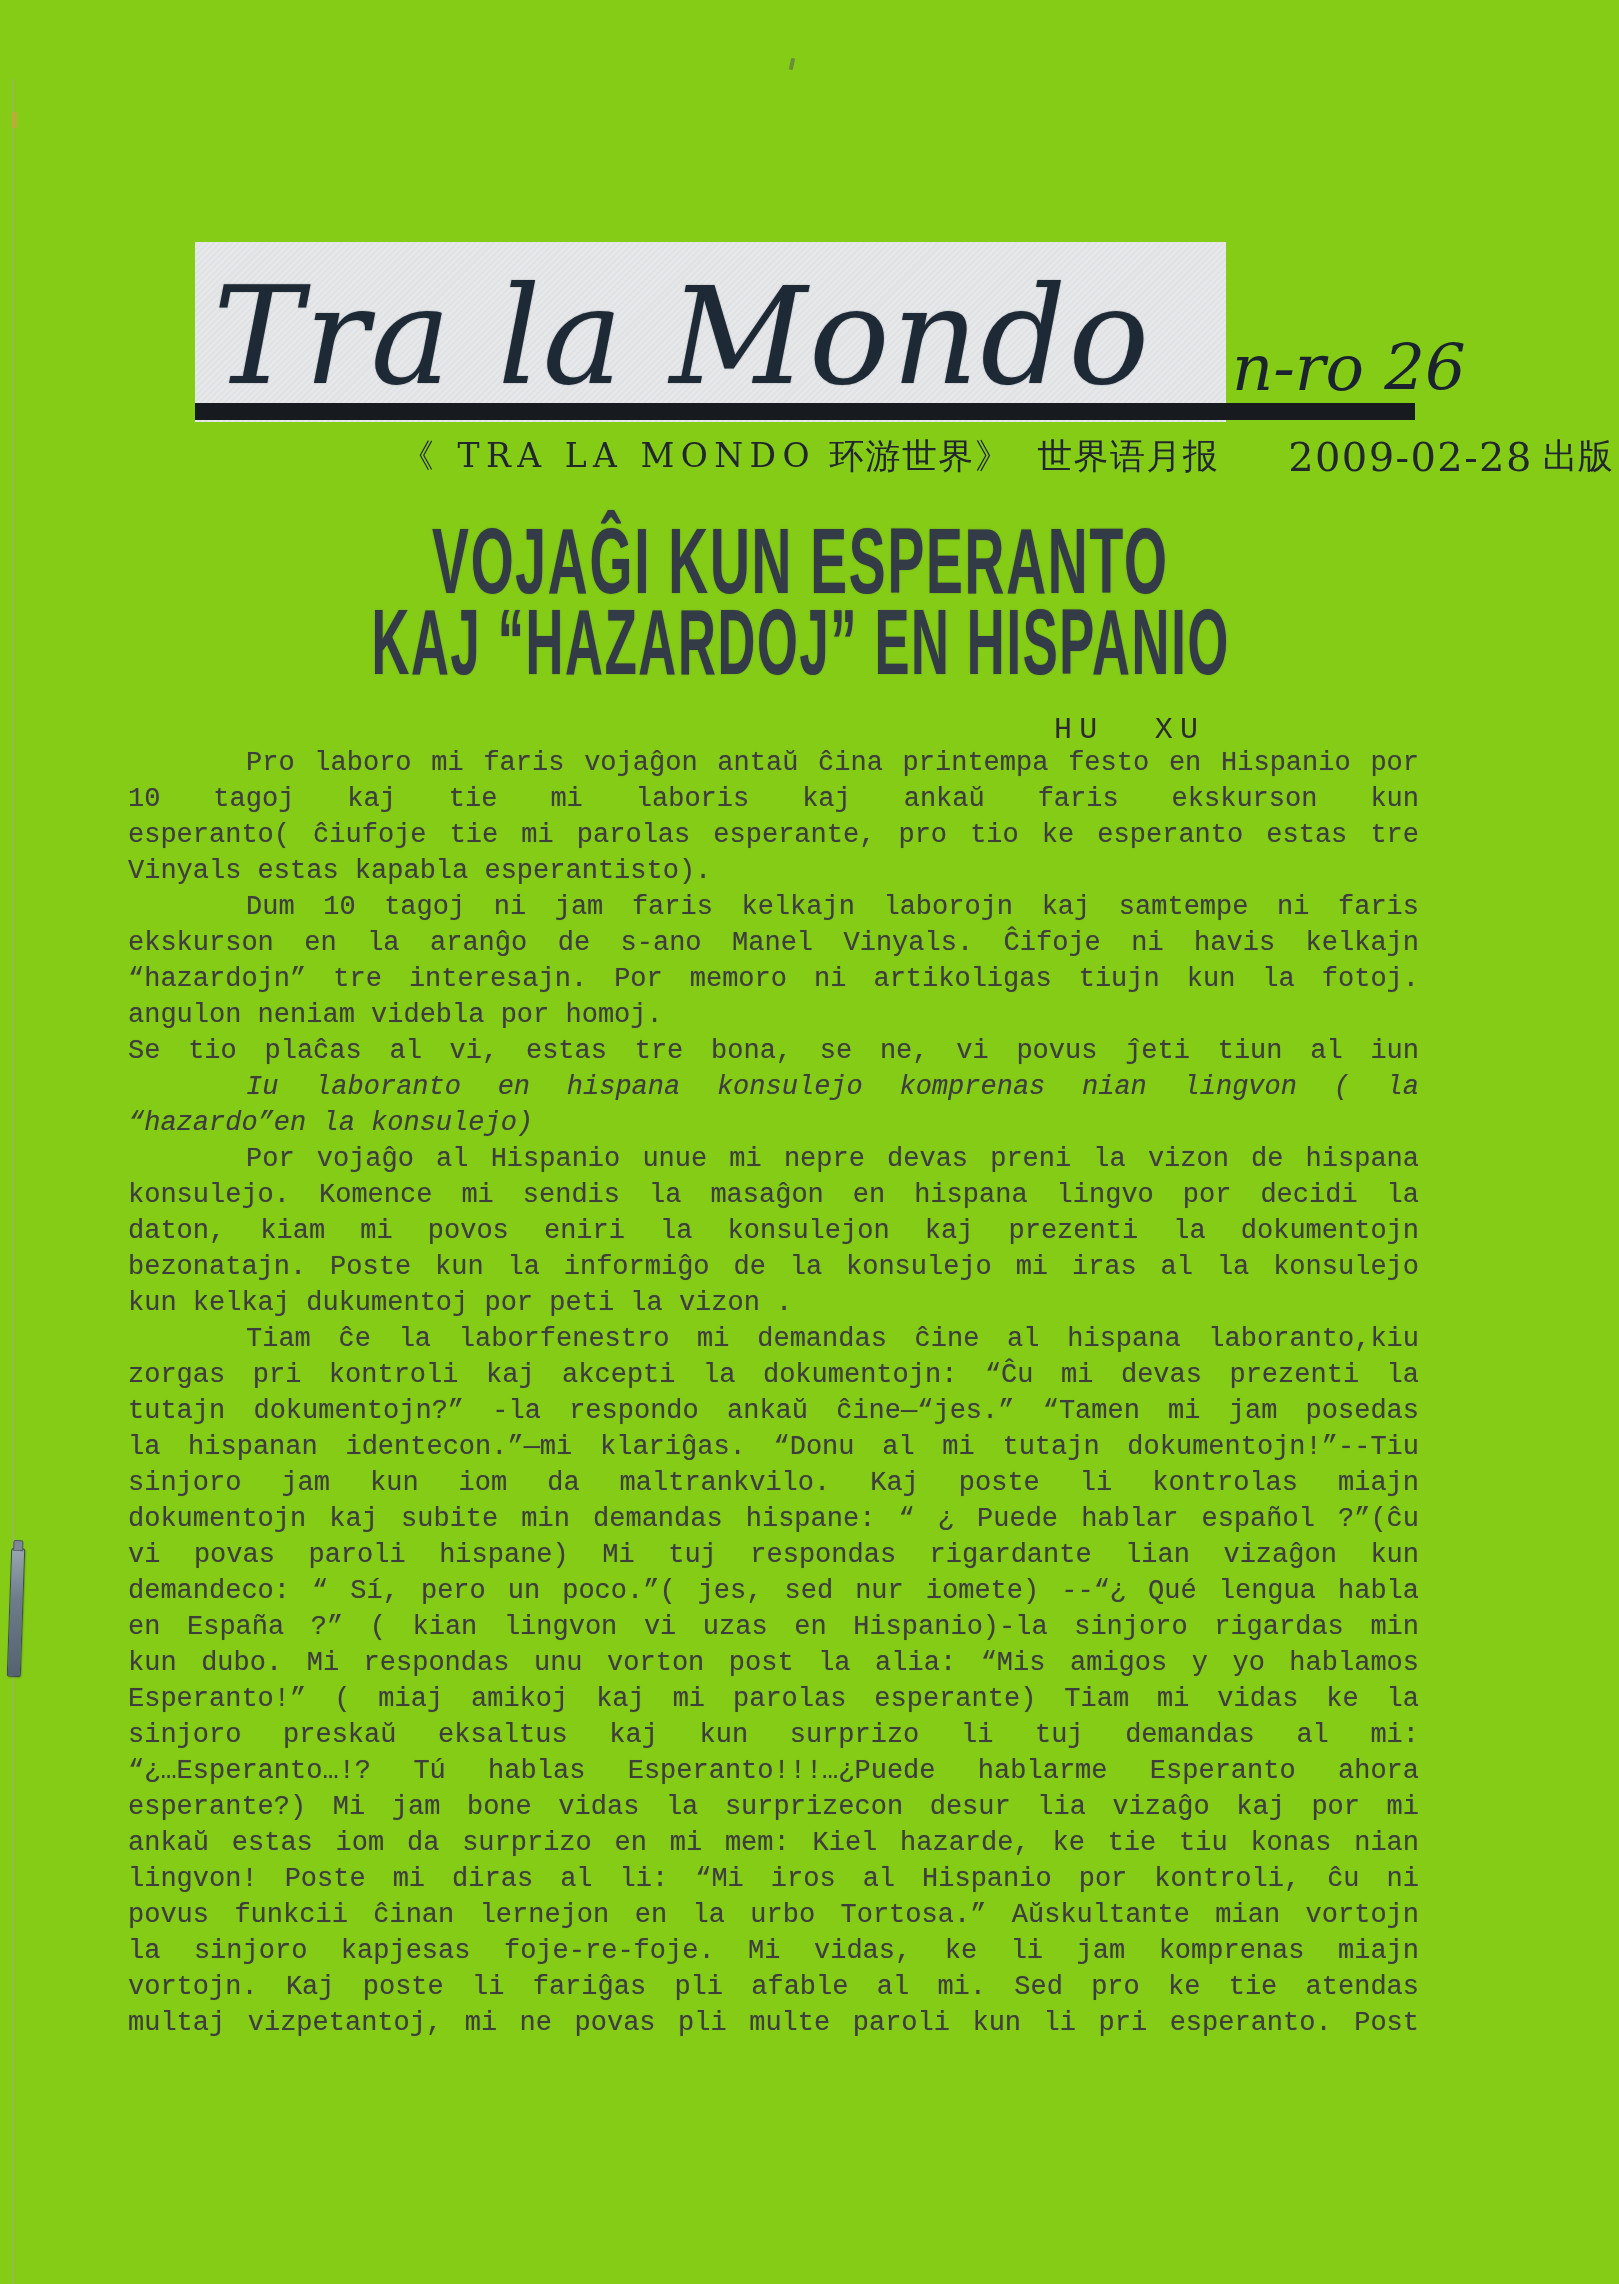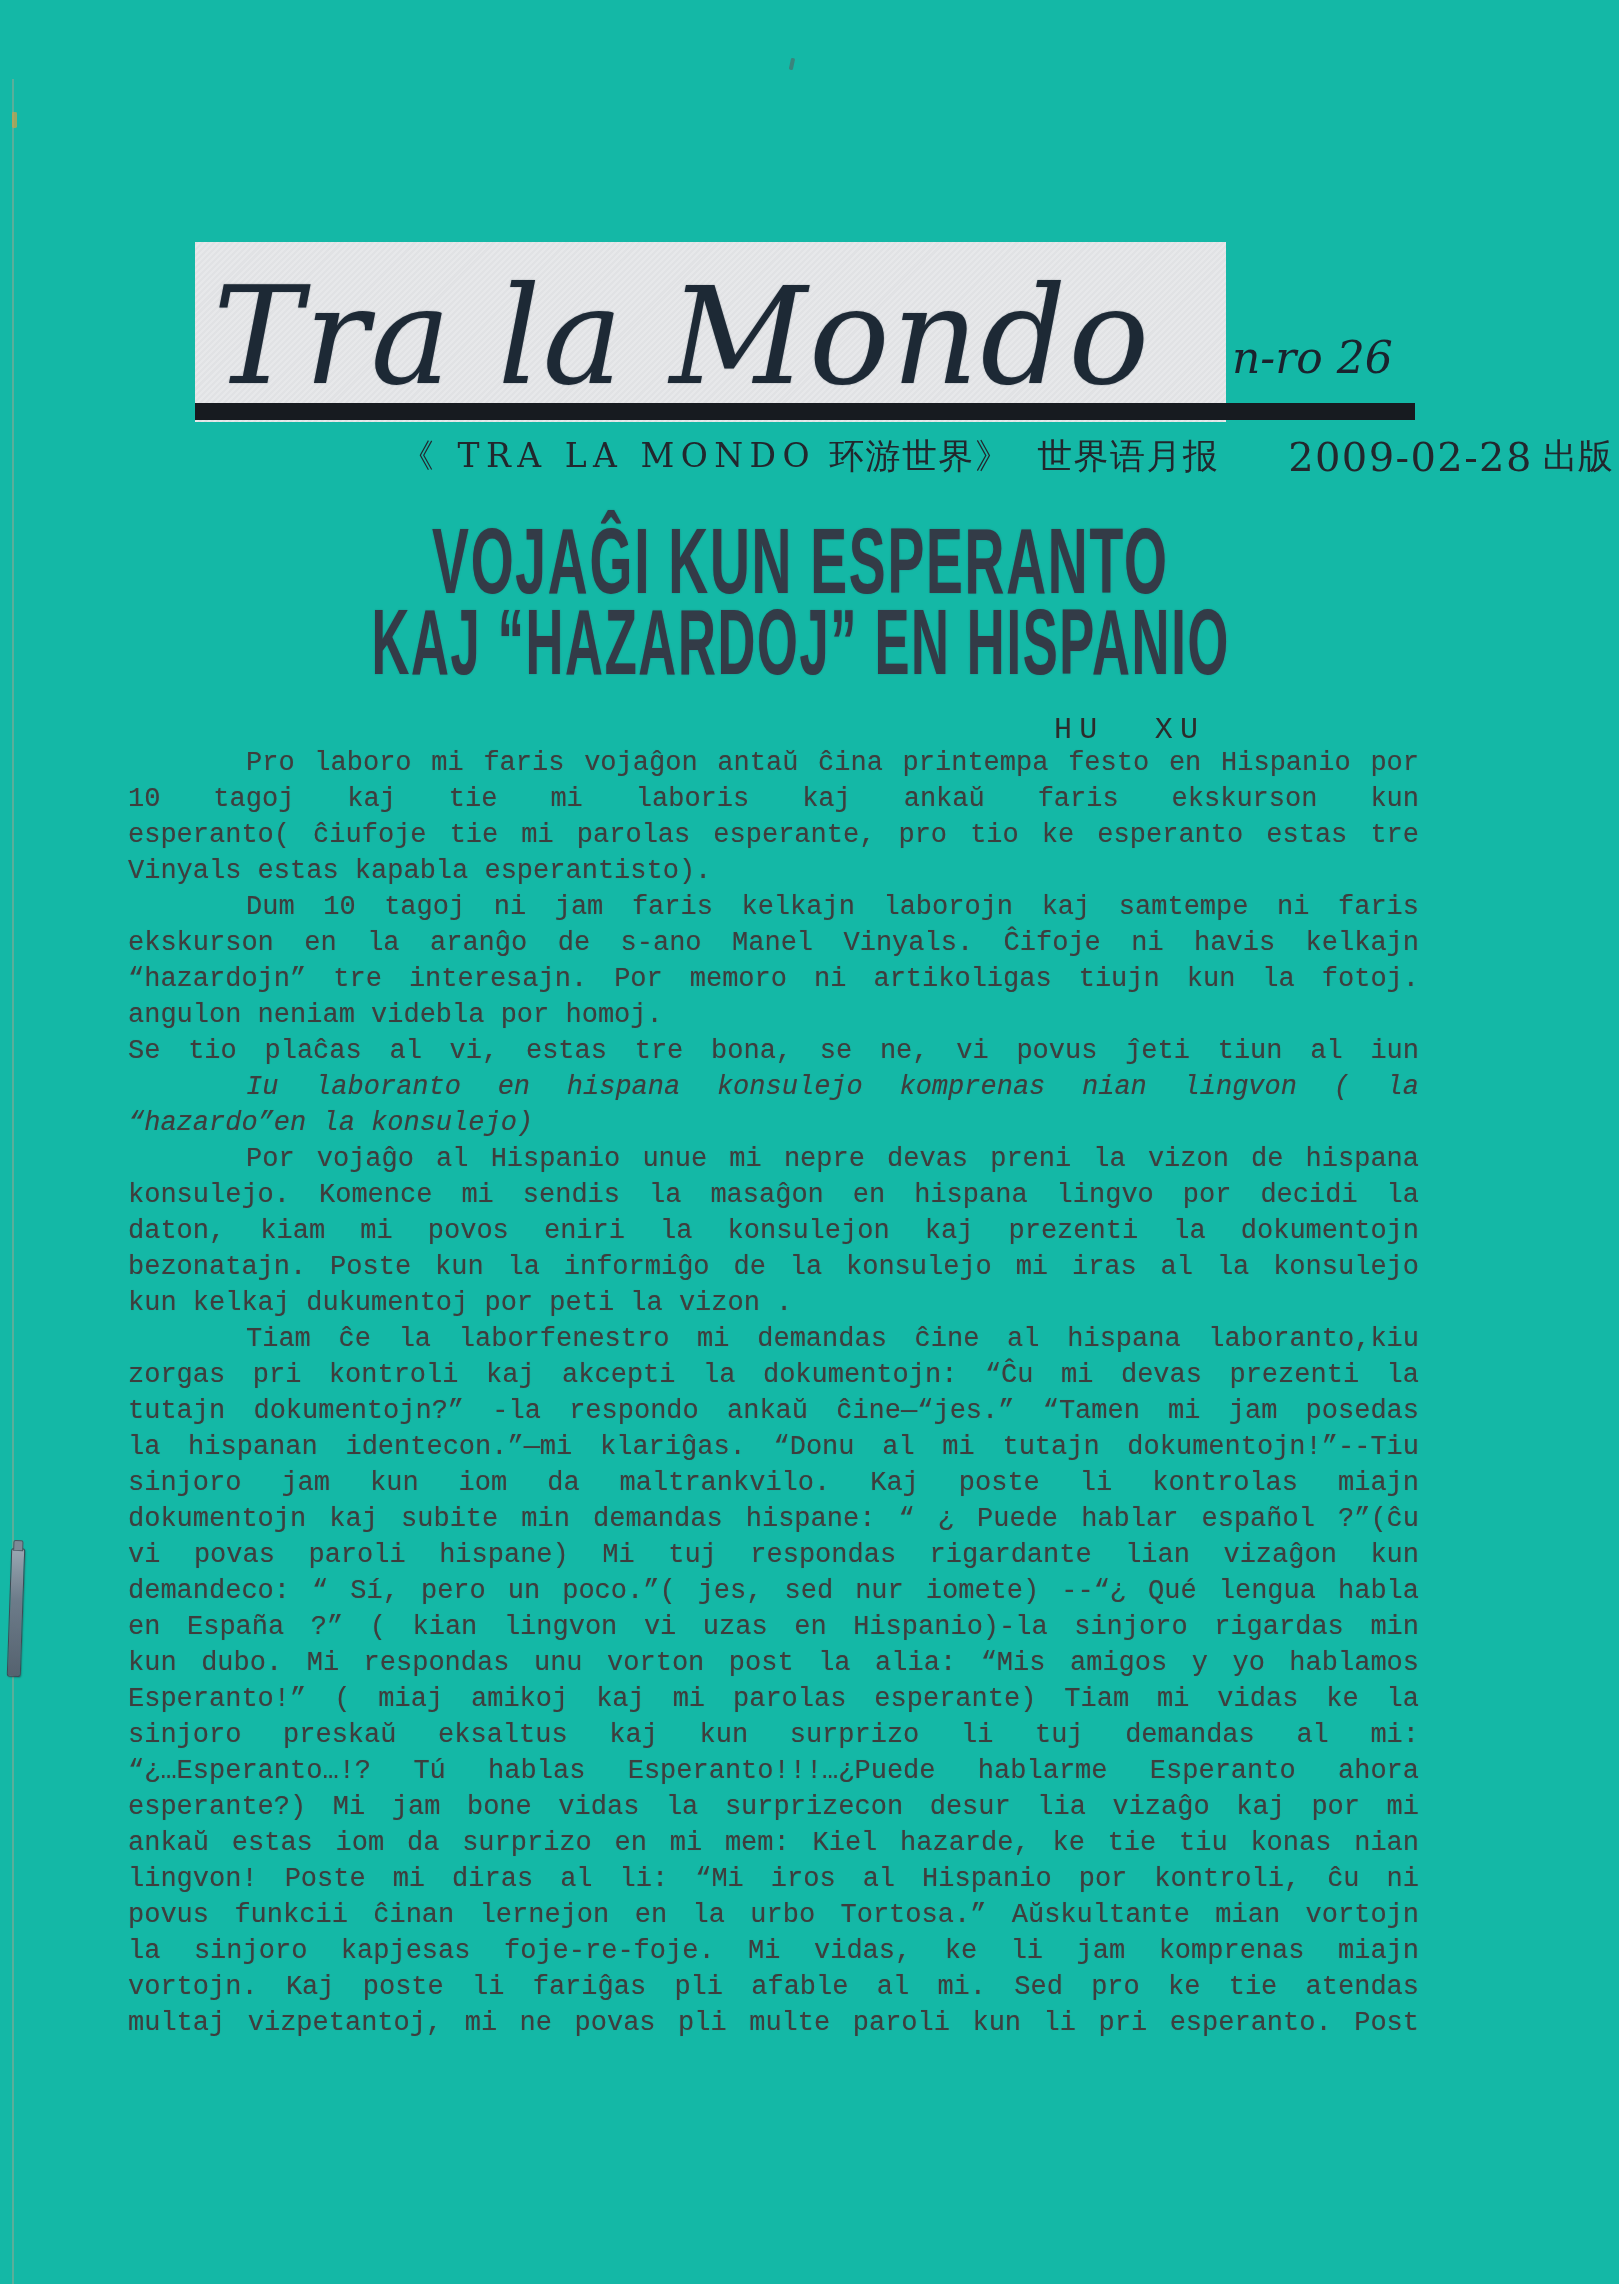--- a/index.html
+++ b/index.html
@@ -1,18 +1,18 @@
 <!DOCTYPE html>
 <html style="font-size:11.5px"><head>
 <meta charset="utf-8">
 <style>
   html,body { margin:0; padding:0; background:#ffffff; }
   .page {
     position:relative; width:1620px; height:2284px;
-    background:#14b8a6; overflow:hidden;
+    background:#84cc16; overflow:hidden;
     font-family:"Liberation Mono", monospace;
   }
   
   .page-edge {
     position:absolute; left:12.3px; top:79px; bottom:0; width:1.4px;
     background:rgba(175,165,140,.45);
   }
   .speck {
     position:absolute; left:790px; top:58px; width:3.6px; height:11.5px;
     background:rgba(90,90,90,.55); border-radius:1.4px; transform:rotate(12deg);
@@ -43,21 +43,21 @@
     position:absolute; left:213px; top:252px; width:1013px; height:170px;
     display:flex; align-items:center;
     font-family:"DejaVu Serif", serif; font-style:italic;
     font-size:134px; letter-spacing:2.2px; color:#1d2935;
     text-shadow:0 0 1.4px rgba(29,41,53,.5);
     white-space:nowrap;
   }
   .issue {
     position:absolute; left:1232px; top:336px;
     font-family:"DejaVu Serif", serif; font-style:italic;
-    font-size:44px; line-height:1; color:#1a232e; white-space:pre;
+    font-size:64px; line-height:1; color:#1a232e; white-space:pre;
   }
   .rule {
     position:absolute; left:195px; top:403px; width:1220px; height:17.3px;
     background:#171b20;
   }
 
   
   .subtitle {
     position:absolute; left:401px; top:433px; width:1053px;
     display:flex; align-items:center; color:#22272d; white-space:nowrap;

